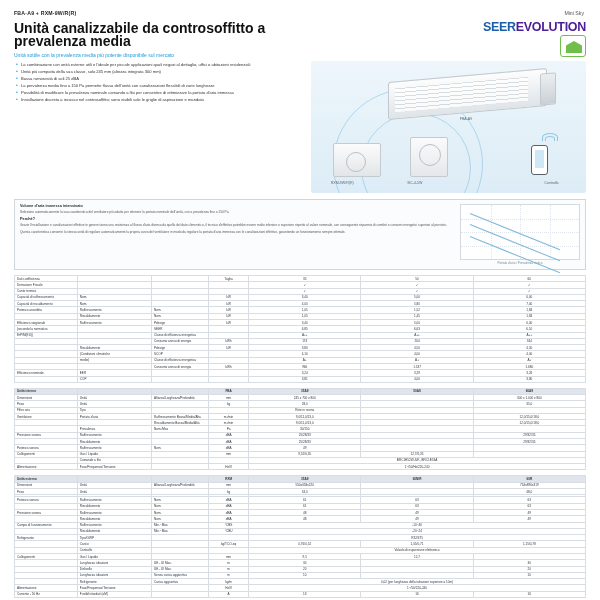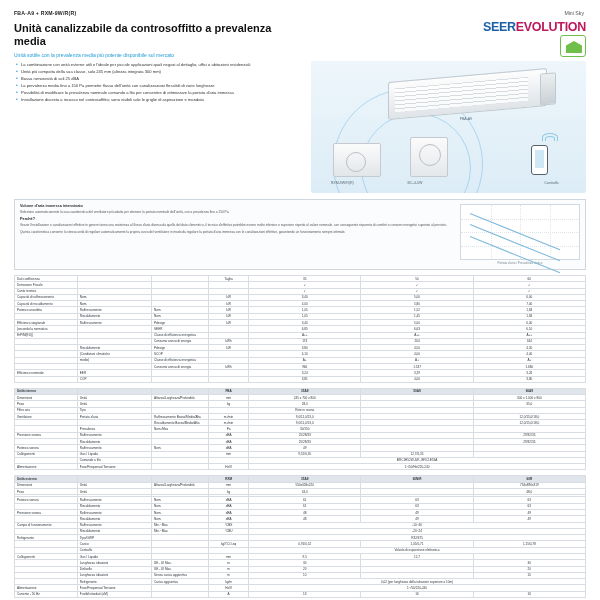--- a/index.html
+++ b/index.html
@@ -16,33 +16,33 @@
   
   .topbar { display:flex; justify-content:space-between; align-items:flex-start; font-size:5.2px; }
   .topbar .model { color:#222; letter-spacing:.2px; font-weight:bold; }
   .topbar .series { color:#555; padding-right:2px; }
 
   .headrow { display:flex; margin-top:4px; }
   .headleft { width:52%; padding-right:6px; }
   .headright { width:48%; position:relative; }
 
   h1.title {
-    font-size:11px; line-height:13px; font-weight:bold; color:#111;
+    font-size:14px; line-height:13px; font-weight:bold; color:#111;
     margin:2px 0 4px 0;
   }
   .subtitle { font-size:5px; color:#1f9bd6; line-height:6.4px; margin-bottom:4px; }
   ul.bullets { margin:0; padding-left:7px; list-style:none; }
   ul.bullets li { font-size:4.1px; line-height:5.4px; color:#333; margin-bottom:1.6px; position:relative; }
   ul.bullets li:before {
     content:"•"; position:absolute; left:-5px; top:-0.5px; color:#1f9bd6; font-size:5px;
   }
 
   
   .brand { text-align:right; font-size:12.5px; font-weight:bold; color:#1a5fa8; letter-spacing:-0.3px; }
-  .brand .ev { color:#be185d; }
+  .brand .ev { color:#4c1d95; }
   .badge {
     width:26px; height:22px; border:1px solid #6fbf4a; border-radius:3px;
     display:inline-block; position:relative; background:#fff; vertical-align:top;
     margin-left:4px;
   }
   .badge:after{
     content:""; position:absolute; left:5px; top:5px; width:16px; height:12px;
     background:#6fbf4a; clip-path:polygon(50% 0%, 100% 38%, 100% 100%, 0% 100%, 0% 38%);
   }
   .badgewrap{ display:flex; justify-content:flex-end; align-items:flex-start; margin-top:1px; }

